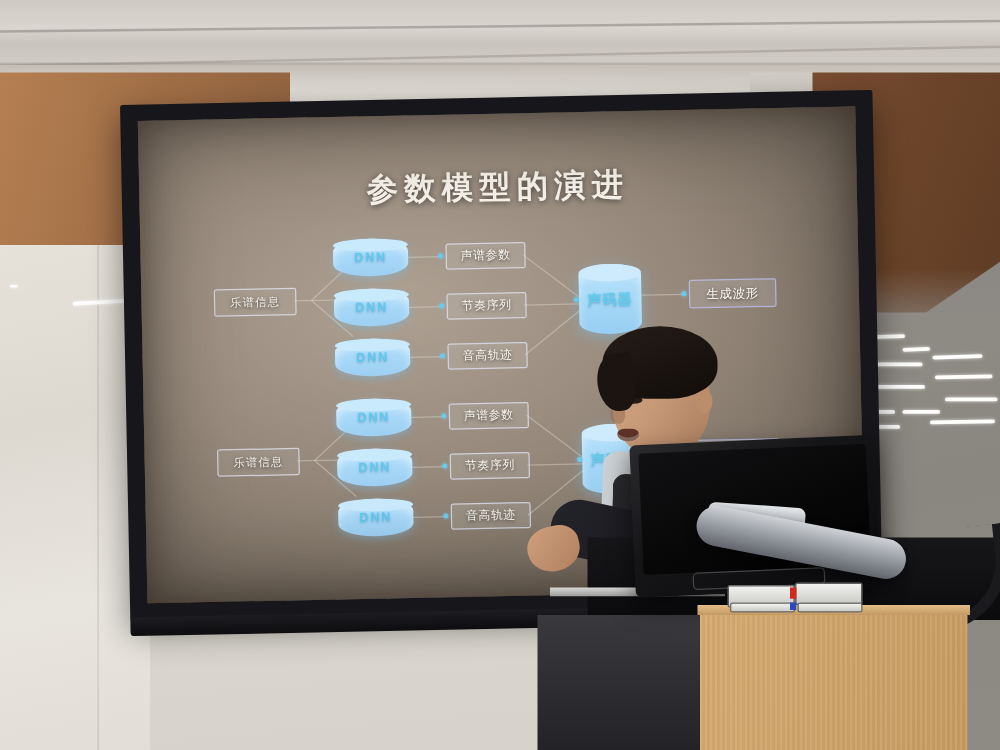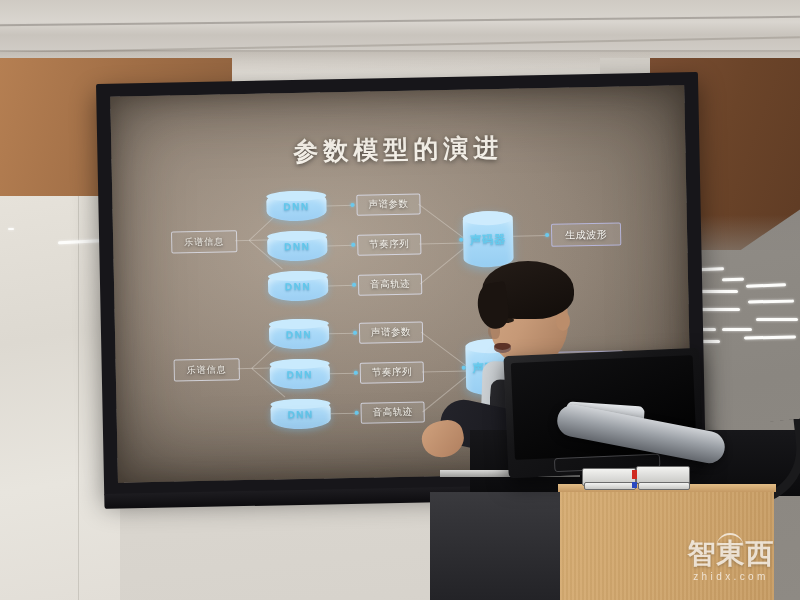--- a/index.html
+++ b/index.html
@@ -352,19 +352,14 @@
   <div class="podium-face"></div>
   <div class="podium-top"></div>
 
   <div class="gear" style="left:582px;top:468px;width:52px;height:16px;"></div>
   <div class="gear" style="left:636px;top:466px;width:52px;height:16px;"></div>
   <div class="gear" style="left:584px;top:482px;width:50px;height:6px;"></div>
   <div class="gear" style="left:638px;top:482px;width:50px;height:6px;"></div>
   <div style="position:absolute;left:632px;top:470px;width:5px;height:9px;background:#d02a20;"></div>
   <div style="position:absolute;left:632px;top:482px;width:5px;height:6px;background:#2a49c0;"></div>
 
-  <div class="wm">
-    <div class="wm-arc"></div>
-    <div class="wm-main">智東西</div>
-    <div class="wm-sub">zhidx.com</div>
-  </div>
 
 </div>
 
 </body></html>

